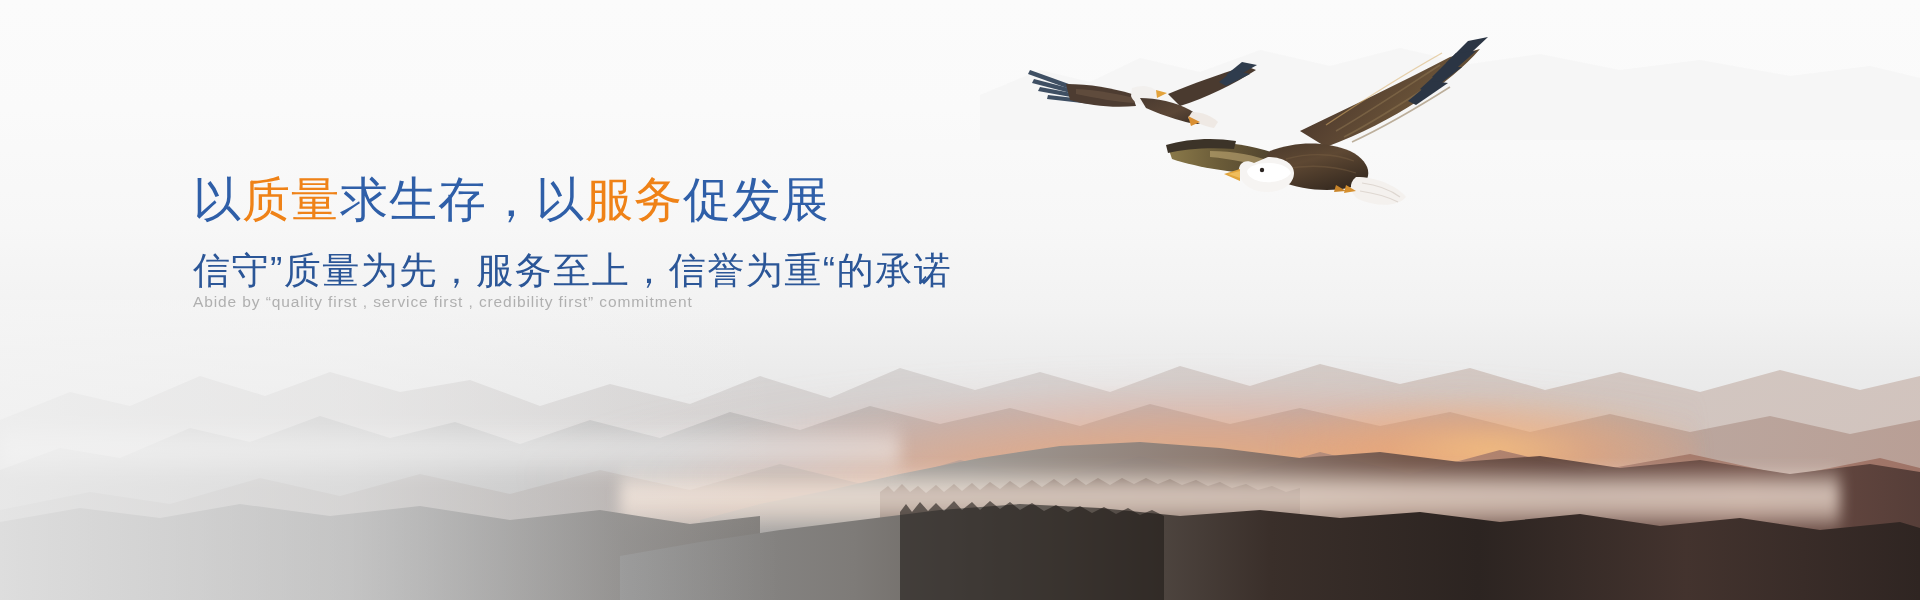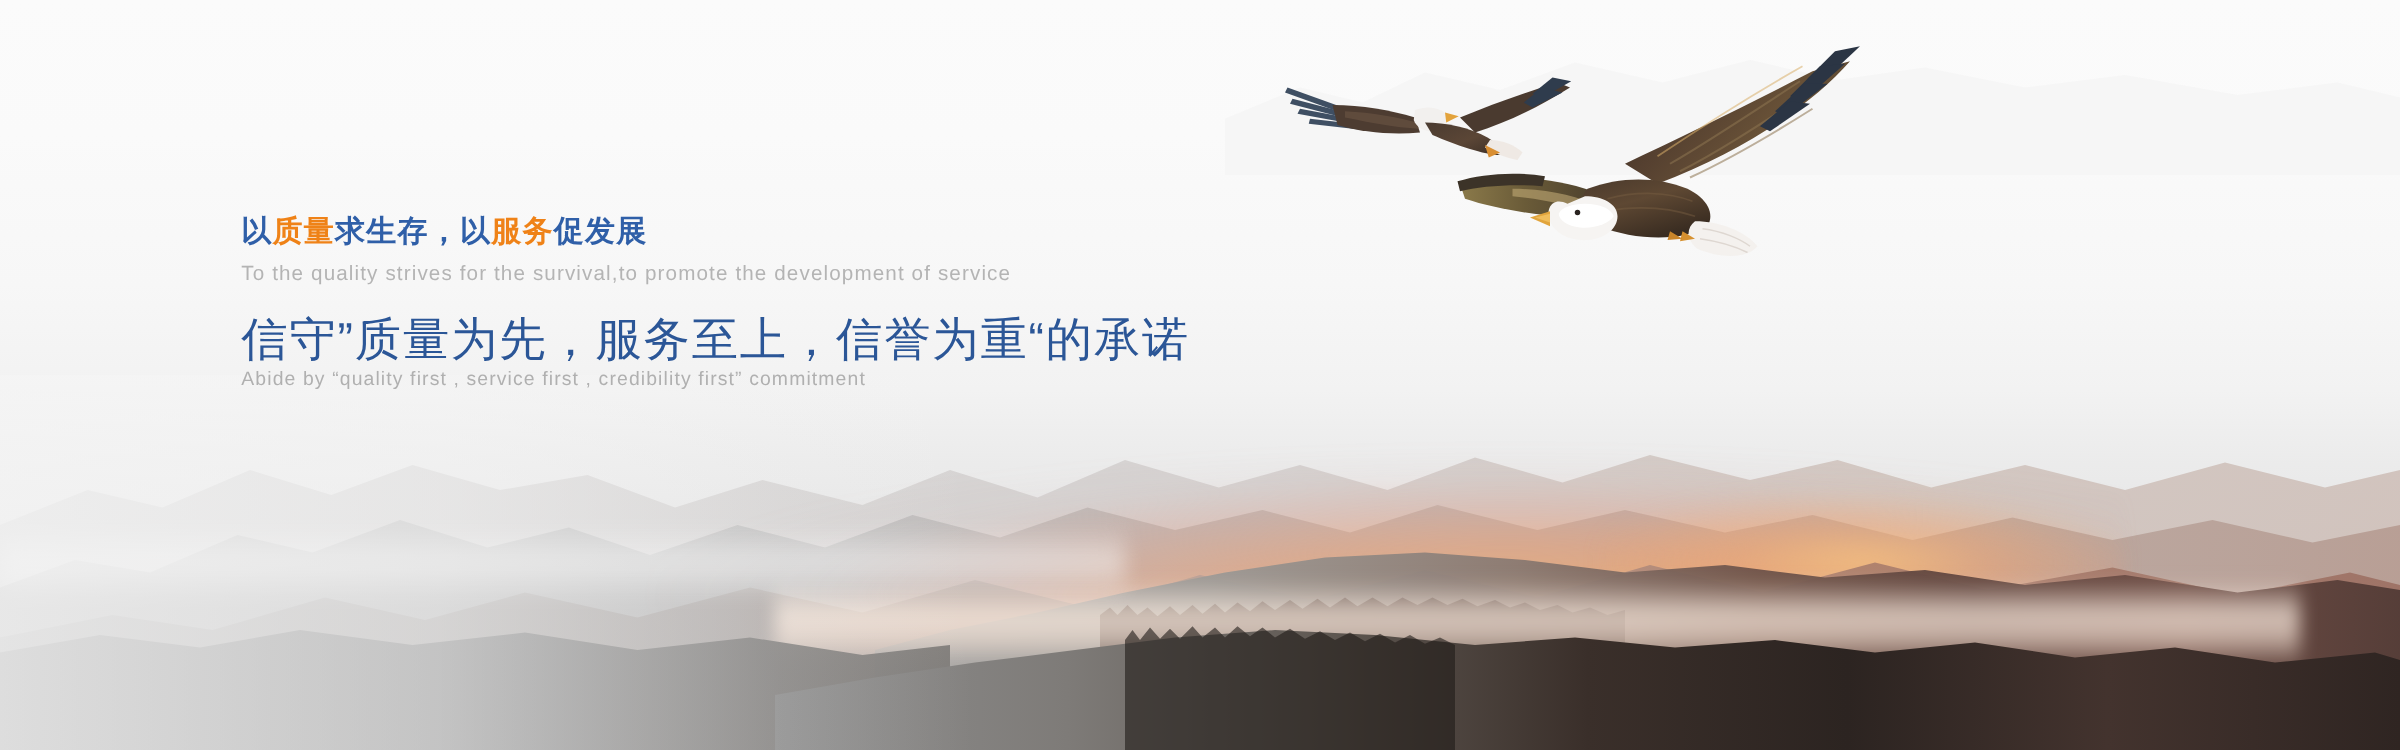--- a/index.html
+++ b/index.html
@@ -127,23 +127,23 @@
   #eagle-front { left: 1150px; top: 35px;  width: 350px; height: 215px; }
 
   
   .copy {
     position: absolute;
     left: 193px;
     top: 172px;
     width: 900px;
   }
   .headline {
-    font-size: 24px;
+    font-size: 48px;
     line-height: 1.18;
-    font-weight: 700;
+    font-weight: 400;
     color: #2f5fa8;
     letter-spacing: 1px;
     white-space: nowrap;
   }
   .headline .hl {
     color: #ef8217;
   }
   .sub {
     font-size: 16.5px;
     line-height: 1.2;
@@ -411,20 +411,19 @@
     </g>
 
     <path d="M196 150 L206 156 L194 158 Z" fill="#d6902f"></path>
     <path d="M186 150 L196 156 L184 157 Z" fill="#c9852a"></path>
   </svg>
 
   <div class="copy">
 
     <div class="headline"><span>以</span><span class="hl">质量</span><span>求生存，以</span><span class="hl">服务</span><span>促发展</span></div>
 
-    <div class="sub">To the quality strives for the survival,to promote the development of service</div>
 
     <div class="headline-2">信守”质量为先，服务至上，信誉为重“的承诺</div>
 
     <div class="sub-2">Abide by “quality first , service first , credibility first” commitment</div>
   </div>
 
 </div>
 
 </body></html>

